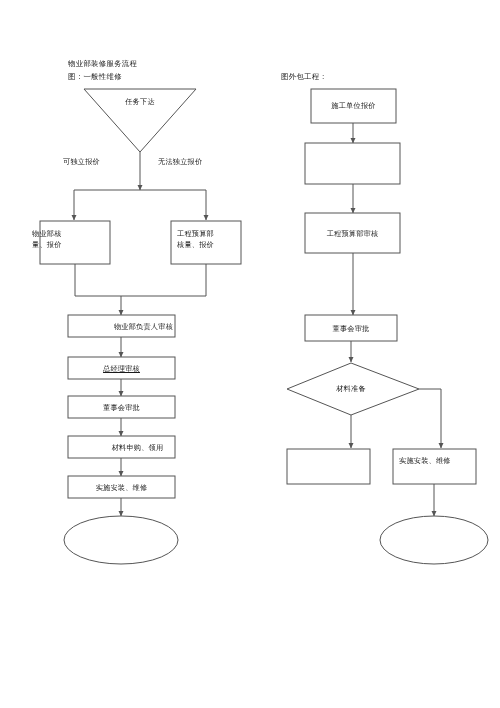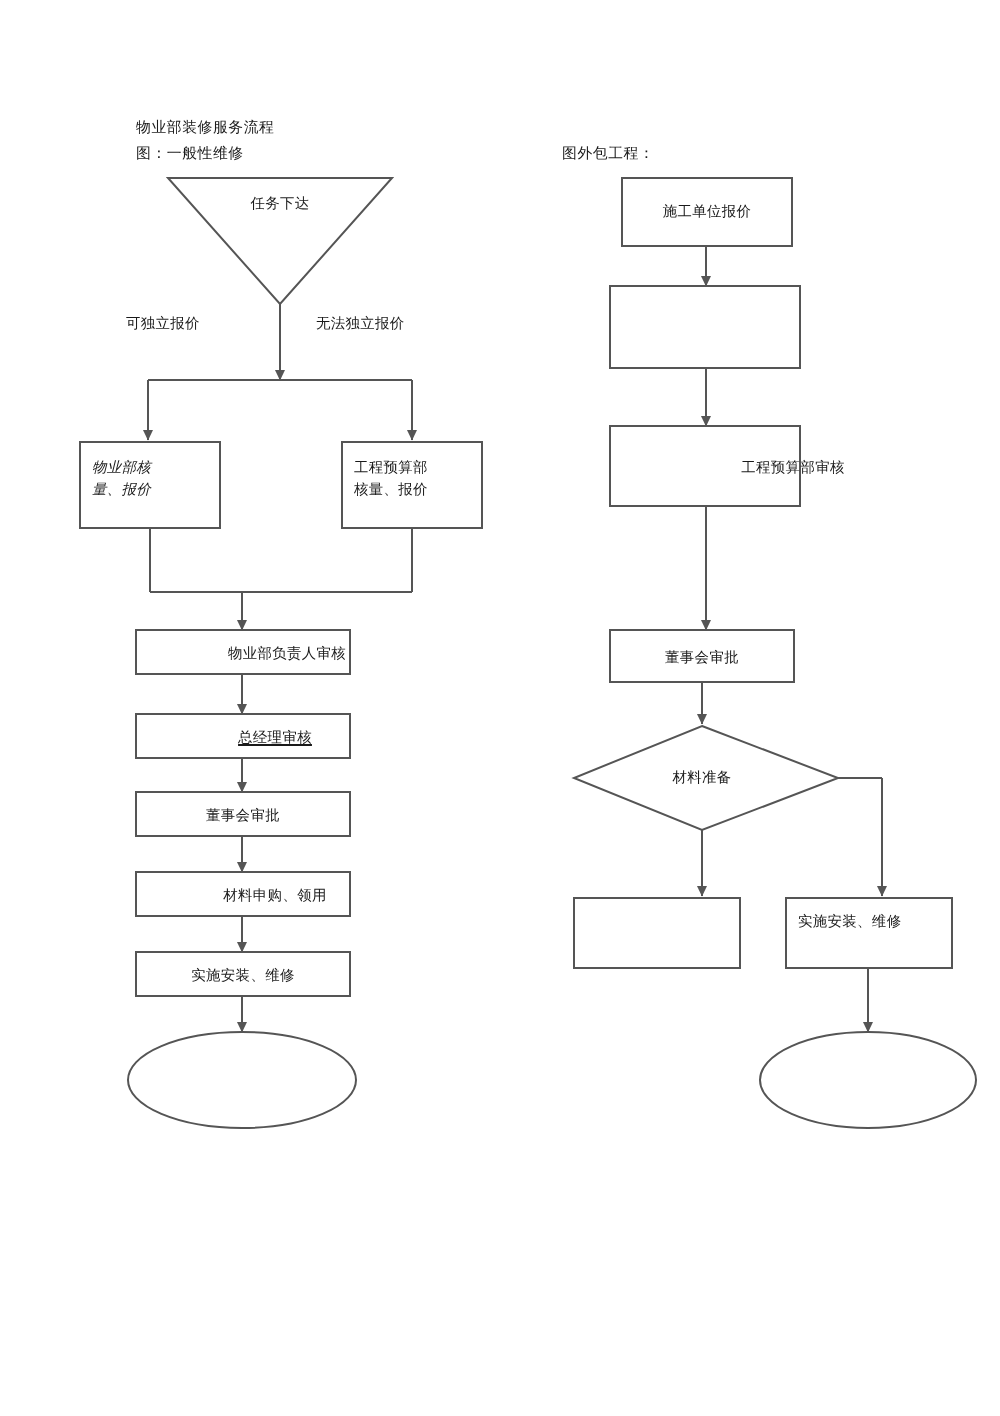--- a/index.html
+++ b/index.html
@@ -132,34 +132,34 @@
 
   <div class="title-text" style="left:68px; top:58px;">物业部装修服务流程</div>
   <div class="title-text" style="left:68px; top:71px;">图：一般性维修</div>
   <div class="title-text" style="left:281px; top:71px;">图外包工程：</div>
 
   <div class="node-text box-label-center" style="left:84px; top:96px; width:112px;">任务下达</div>
 
   <div class="edge-label" style="left:63px; top:157px;">可独立报价</div>
   <div class="edge-label" style="left:158px; top:157px;">无法独立报价</div>
 
-  <div class="node-text box-label-left" style="left:46px; top:228px; width:60px;font-style:italic;">物业部核
+  <div class="node-text box-label-left" style="left:32px; top:228px; width:60px;">物业部核
 量、报价</div>
   <div class="node-text box-label-left" style="left:177px; top:228px; width:62px;">工程预算部
 核量、报价</div>
 
   <div class="node-text box-label-center" style="left:68px; top:321px; width:107px;margin-left:22px;">物业部负责人审核</div>
-  <div class="node-text box-label-center" style="left:84px; top:363px; width:107px;text-decoration:underline;">总经理审核</div>
+  <div class="node-text box-label-center" style="left:68px; top:363px; width:107px;text-decoration:underline;">总经理审核</div>
   <div class="node-text box-label-center" style="left:68px; top:402px; width:107px;">董事会审批</div>
   <div class="node-text box-label-center" style="left:84px; top:442px; width:107px;">材料申购、领用</div>
   <div class="node-text box-label-center" style="left:68px; top:482px; width:107px;">实施安装、维修</div>
 
 
   <div class="node-text box-label-center" style="left:311px; top:100px; width:85px;">施工单位报价</div>
-  <div class="node-text box-label-center" style="left:305px; top:228px; width:95px;margin-left:44px;">工程预算部审核</div>
+  <div class="node-text box-label-center" style="left:305px; top:228px; width:95px;">工程预算部审核</div>
   <div class="node-text box-label-center" style="left:305px; top:323px; width:92px;">董事会审批</div>
 
   <div class="node-text box-label-center" style="left:317px; top:383px; width:68px;">材料准备</div>
 
   <div class="node-text box-label-left" style="left:399px; top:455px; width:76px;">实施安装、维修</div>
 
 
 </div>
 
 </body></html>

